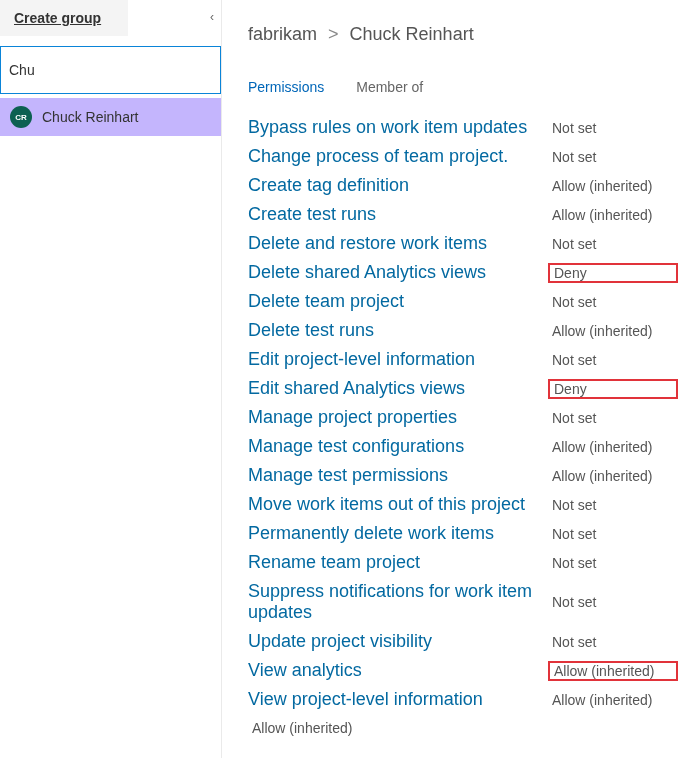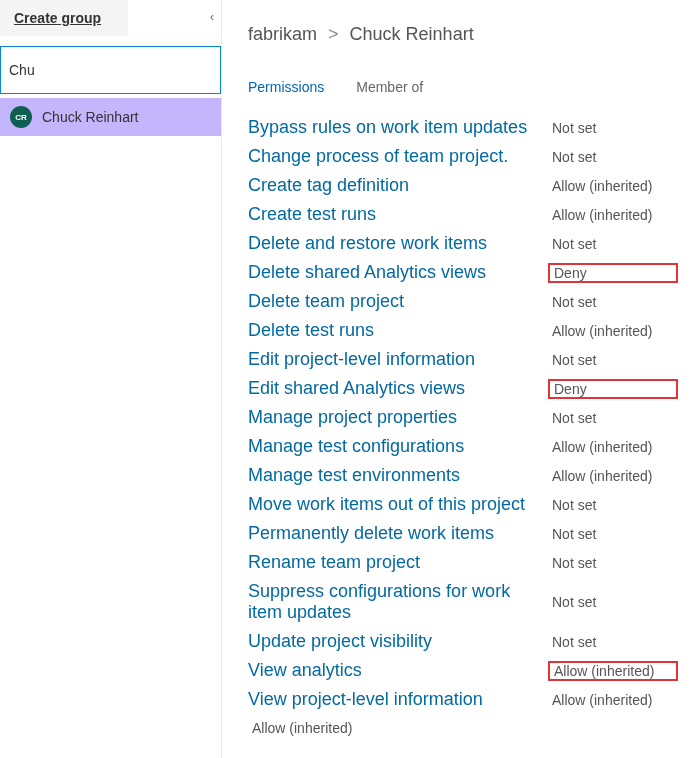--- a/index.html
+++ b/index.html
@@ -213,37 +213,37 @@
       </div>
       <div class="perm-row">
         <div class="perm-label">Manage project properties</div>
         <div class="perm-value">Not set</div>
       </div>
       <div class="perm-row">
         <div class="perm-label">Manage test configurations</div>
         <div class="perm-value">Allow (inherited)</div>
       </div>
       <div class="perm-row">
-        <div class="perm-label">Manage test environments</div>
+        <div class="perm-label">Manage test permissions</div>
         <div class="perm-value">Allow (inherited)</div>
       </div>
       <div class="perm-row">
         <div class="perm-label">Move work items out of this project</div>
         <div class="perm-value">Not set</div>
       </div>
       <div class="perm-row">
         <div class="perm-label">Permanently delete work items</div>
         <div class="perm-value">Not set</div>
       </div>
       <div class="perm-row">
         <div class="perm-label">Rename team project</div>
         <div class="perm-value">Not set</div>
       </div>
       <div class="perm-row">
-        <div class="perm-label">Suppress configurations for work item updates</div>
+        <div class="perm-label">Suppress notifications for work item updates</div>
         <div class="perm-value">Not set</div>
       </div>
       <div class="perm-row">
         <div class="perm-label">Update project visibility</div>
         <div class="perm-value">Not set</div>
       </div>
       <div class="perm-row">
         <div class="perm-label">View analytics</div>
         <div class="perm-value highlight">Allow (inherited)</div>
       </div>

